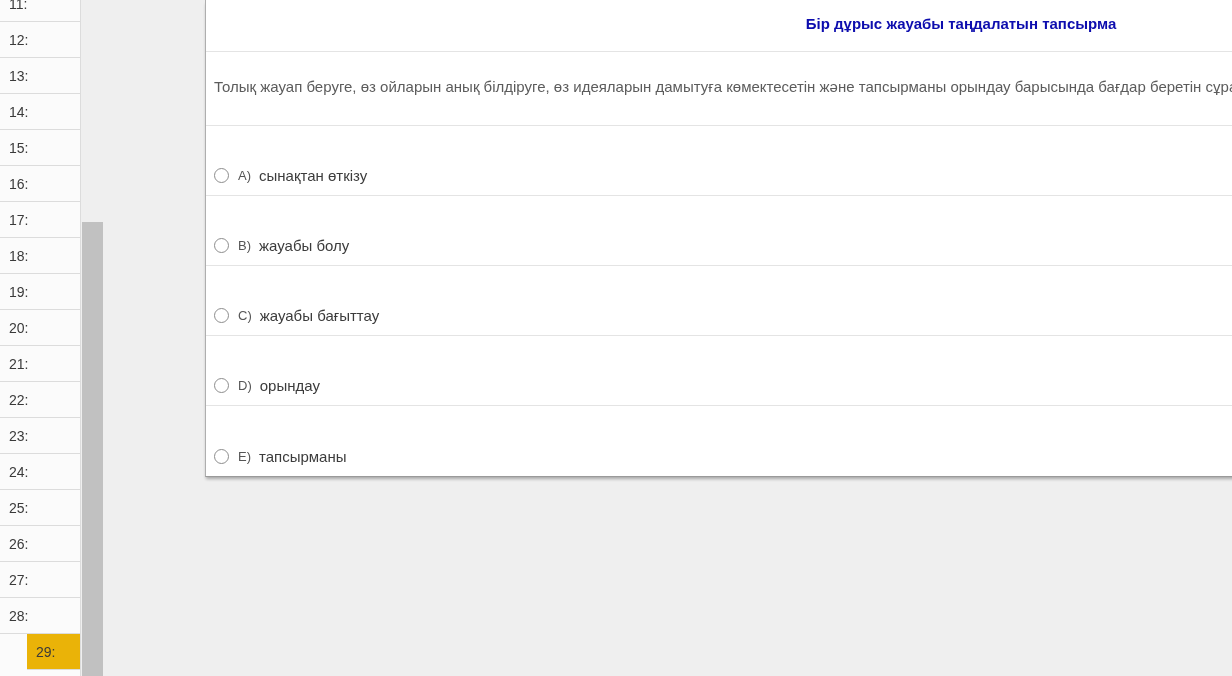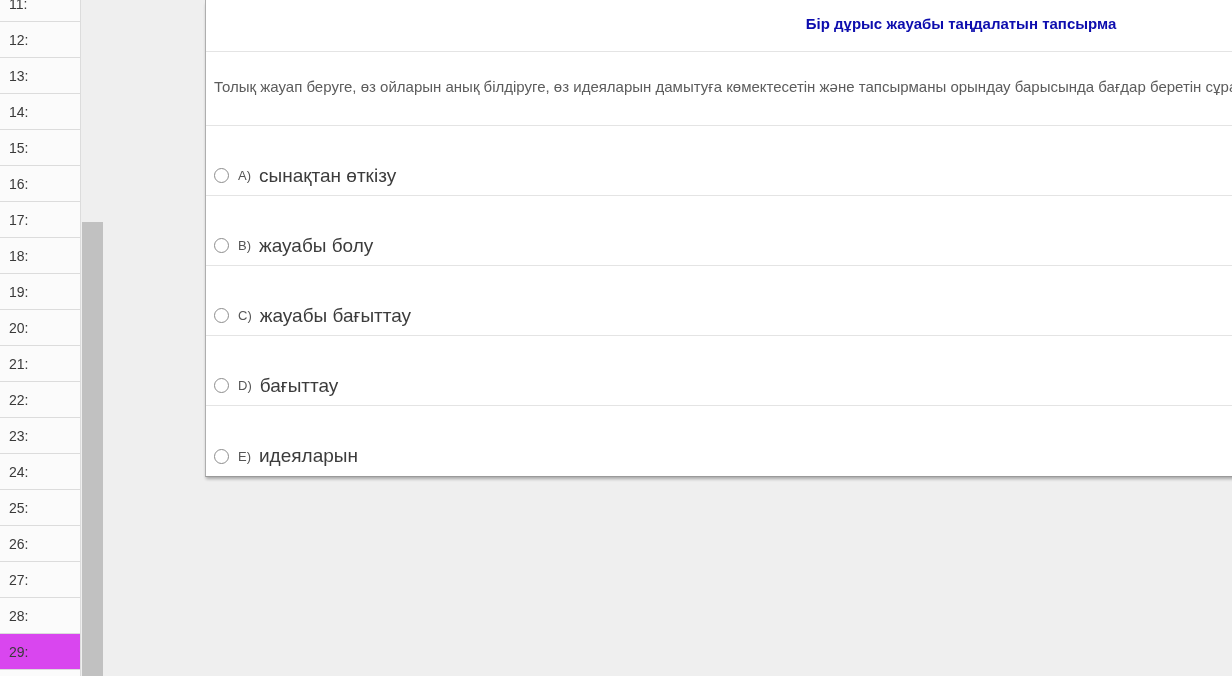--- a/index.html
+++ b/index.html
@@ -26,21 +26,21 @@
     border-bottom: 1px solid #dcdcdc;
     background: #fbfbfb;
     display: flex;
     align-items: center;
     padding-left: 9px;
     font-size: 14px;
     color: #3a3a3a;
     cursor: pointer;
     box-sizing: content-box;
   }
-  .nav-item.active { background: #d946ef; }
+  .nav-item.active { background: #eab308; margin-left: 27px; }
 
   
   .v-scroll-track {
     position: absolute;
     left: 82px; top: 0;
     width: 21px; height: 676px;
   }
   .v-scroll-thumb {
     position: absolute;
     left: 0; top: 222px;
@@ -102,21 +102,21 @@
     flex: 0 0 auto;
   }
   .option-letter {
     margin-left: 9px;
     font-size: 13px;
     color: #565656;
     flex: 0 0 auto;
   }
   .option-text {
     margin-left: 8px;
-    font-size: 19px;
+    font-size: 15px;
     color: #3c3c3c;
   }
 </style>
 </head>
 <body>
 
 <div class="app">
 
   <aside class="sidebar">
     <div class="nav-item">
@@ -205,22 +205,22 @@
         <span class="option-text">жауабы болу</span>
       </section>
       <section class="option-row">
         <span class="radio"></span>
         <span class="option-letter">C)</span>
         <span class="option-text">жауабы бағыттау</span>
       </section>
       <section class="option-row">
         <span class="radio"></span>
         <span class="option-letter">D)</span>
-        <span class="option-text">бағыттау</span>
+        <span class="option-text">орындау</span>
       </section>
       <section class="option-row">
         <span class="radio"></span>
         <span class="option-letter">E)</span>
-        <span class="option-text">идеяларын</span>
+        <span class="option-text">тапсырманы</span>
       </section>
   </main>
 
 </div>
 
 </body></html>

